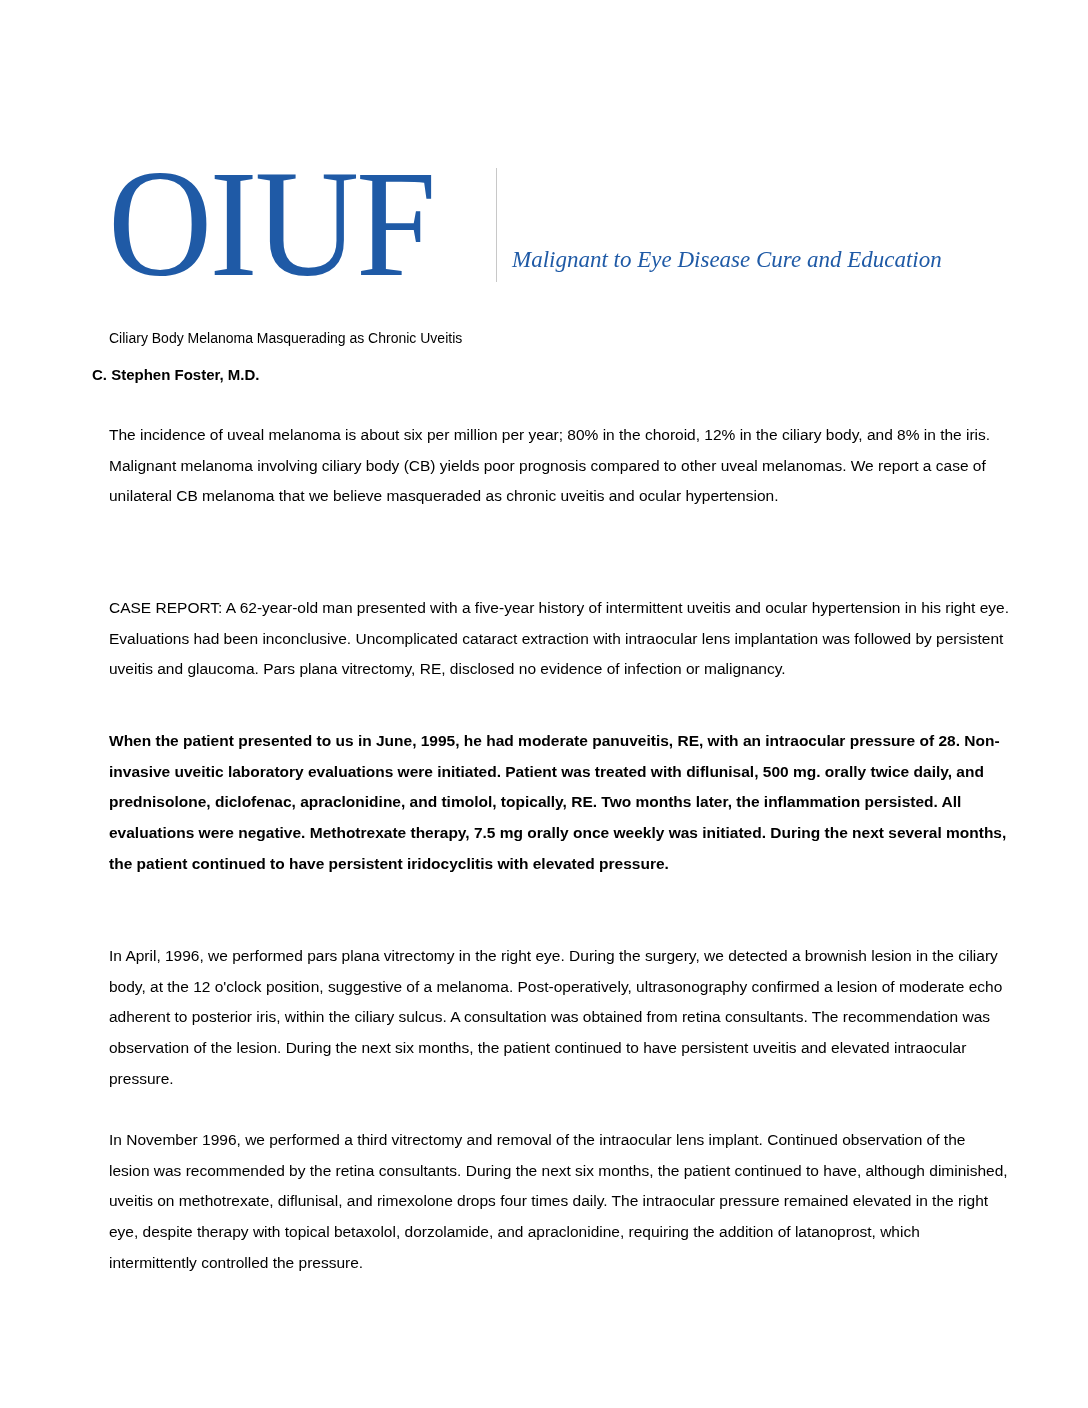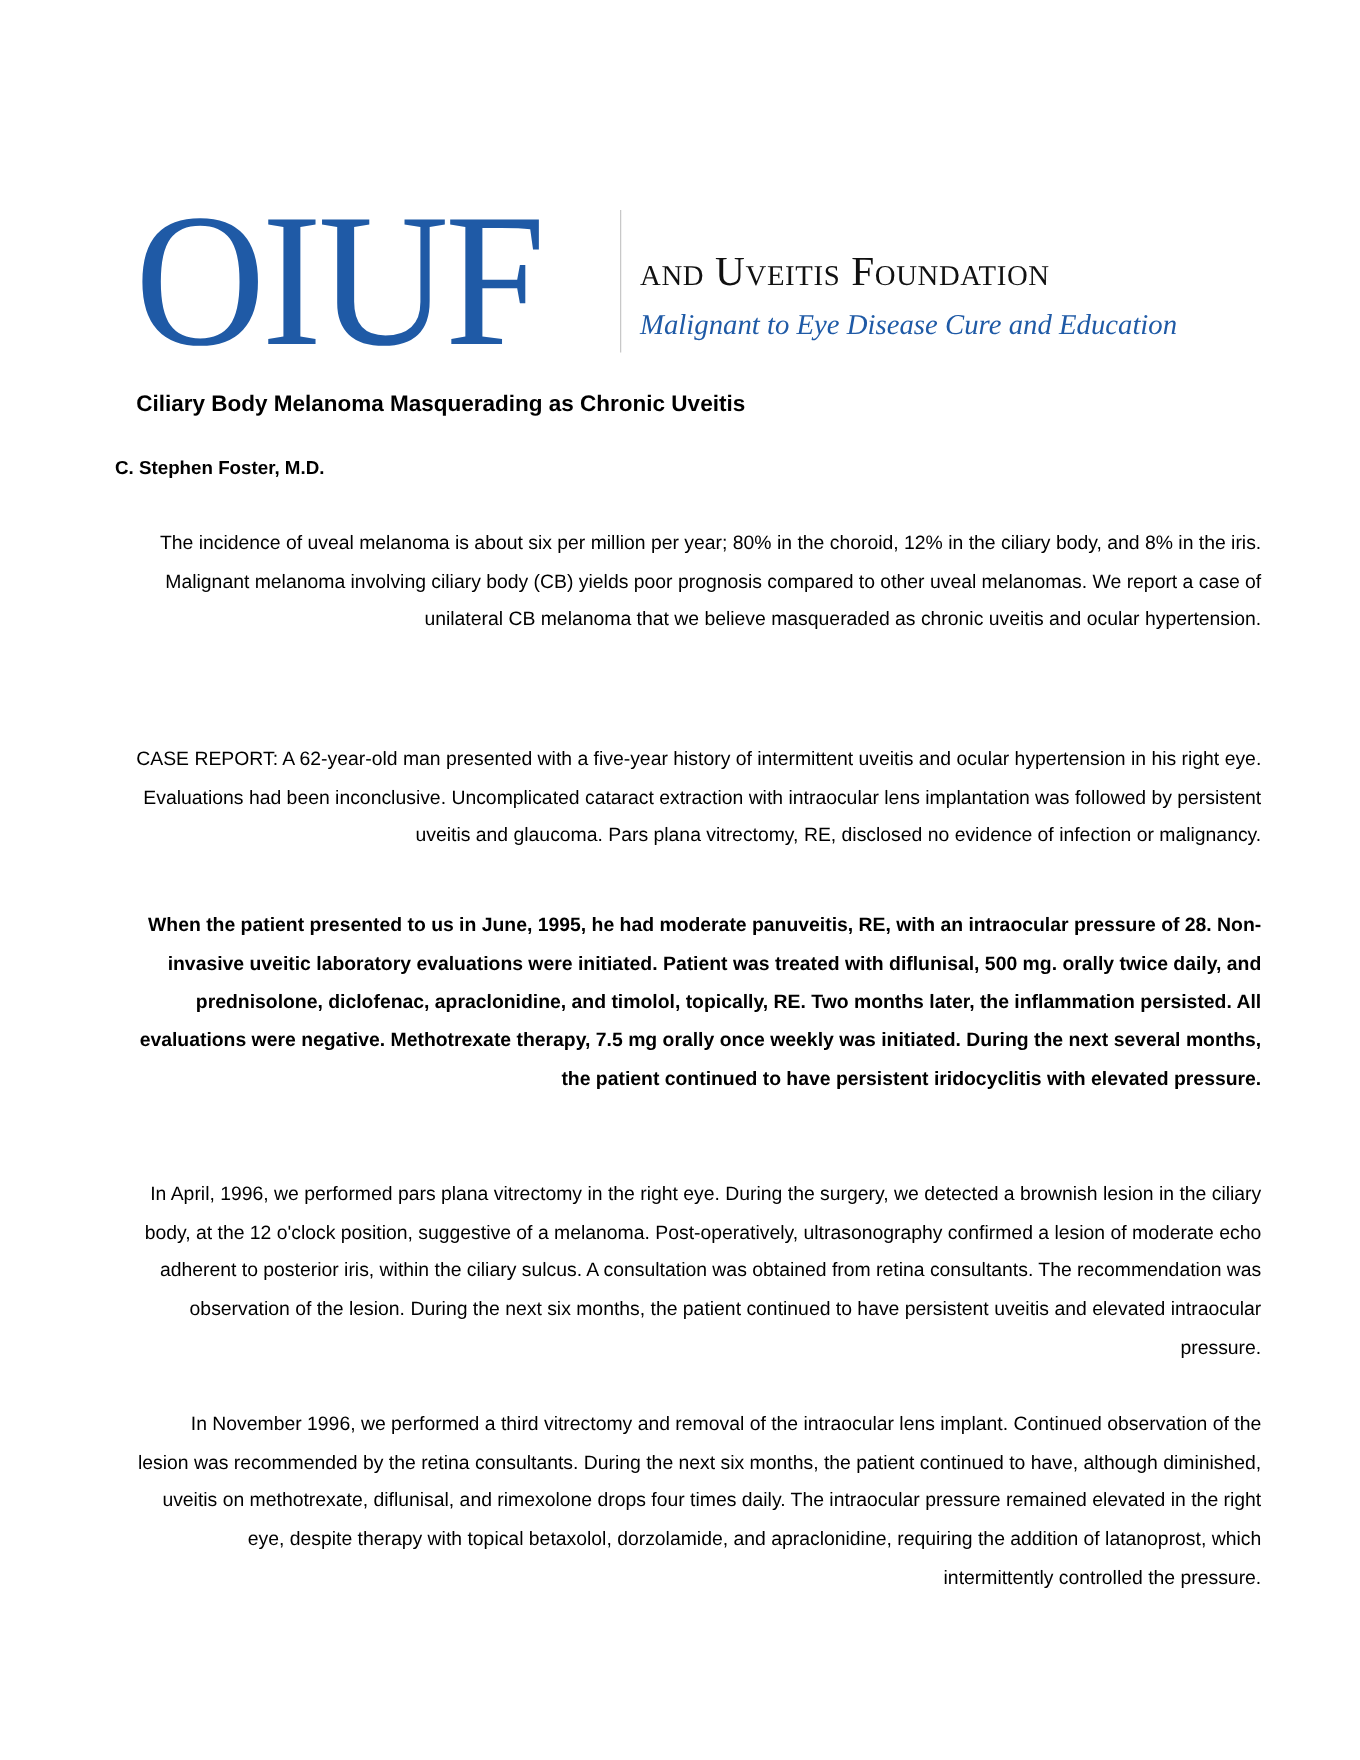--- a/index.html
+++ b/index.html
@@ -63,57 +63,55 @@
       font-family: "Liberation Serif", serif;
       font-style: italic;
       font-size: 23px;
       line-height: 28px;
       color: #1f5aa6;
       white-space: nowrap;
     }
     .title {
       position: absolute;
       left: 109px;
-      top: 311px;
-      font-size: 18px;
-      font-weight: bold;
+      top: 326px;
+      font-size: 14px;
+      font-weight: normal;
       line-height: 24px;
       white-space: nowrap;
     }
     .author {
       position: absolute;
       left: 92px;
       top: 365px;
       font-size: 15px;
       font-weight: bold;
       line-height: 20px;
       white-space: nowrap;
     }
     .body-text {
       position: absolute;
       left: 109px;
       width: 900px;
       font-size: 15.5px;
       line-height: 30.7px;
-      text-align: right;
     }
     .p1 { top: 420px; }
     .p2 { top: 573px; margin-top: 20px; }
     .p3 { top: 726px; font-weight: bold; }
     .p4 { top: 941px; }
     .p5 { top: 1125px; }
     .body-text p { margin: 0; }
   </style>
 </head>
 <body>
 
 <div class="logo">
   <div class="logo-mark">OIUF</div>
   <div class="logo-divider"></div>
-  <div class="logo-line2">and Uveitis Foundation</div>
   <div class="logo-tagline">Malignant to Eye Disease Cure and Education</div>
 </div>
 
 <div class="title">Ciliary Body Melanoma Masquerading as Chronic Uveitis</div>
 <div class="author">C. Stephen Foster, M.D.</div>
 
 <div class="body-text p1">
   <p>The incidence of uveal melanoma is about six per million per year; 80% in the choroid, 12% in the ciliary body, and 8% in the iris. Malignant melanoma involving ciliary body (CB) yields poor prognosis compared to other uveal melanomas. We report a case of unilateral CB melanoma that we believe masqueraded as chronic uveitis and ocular hypertension.</p>
 </div>
 <div class="body-text p2">

